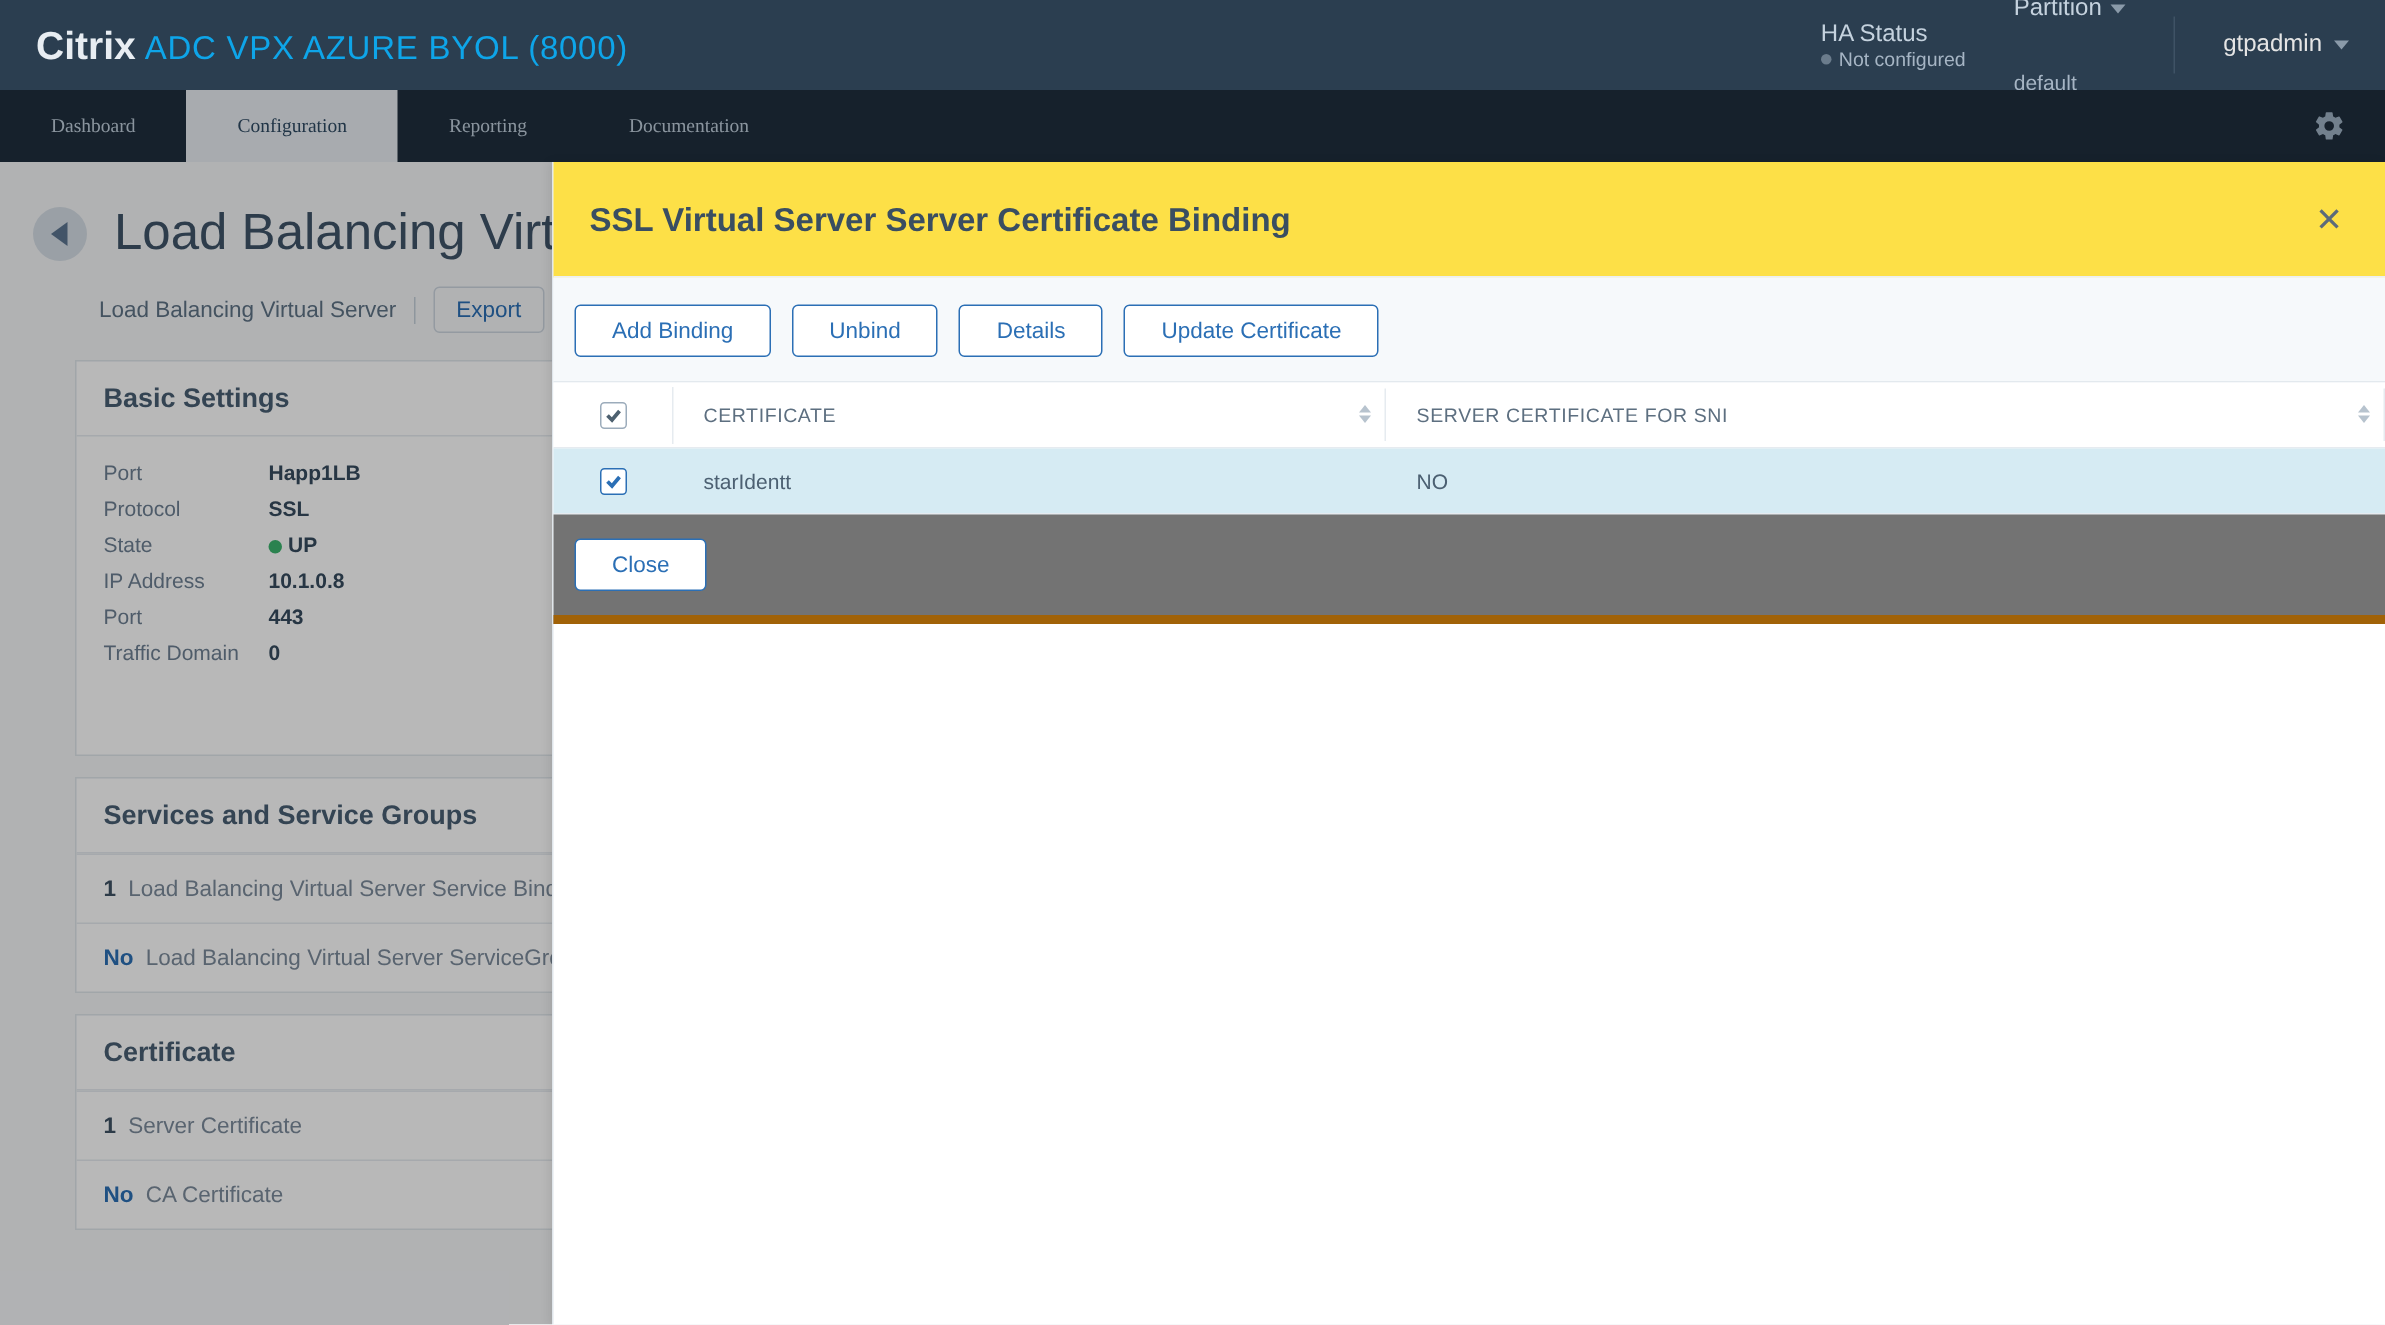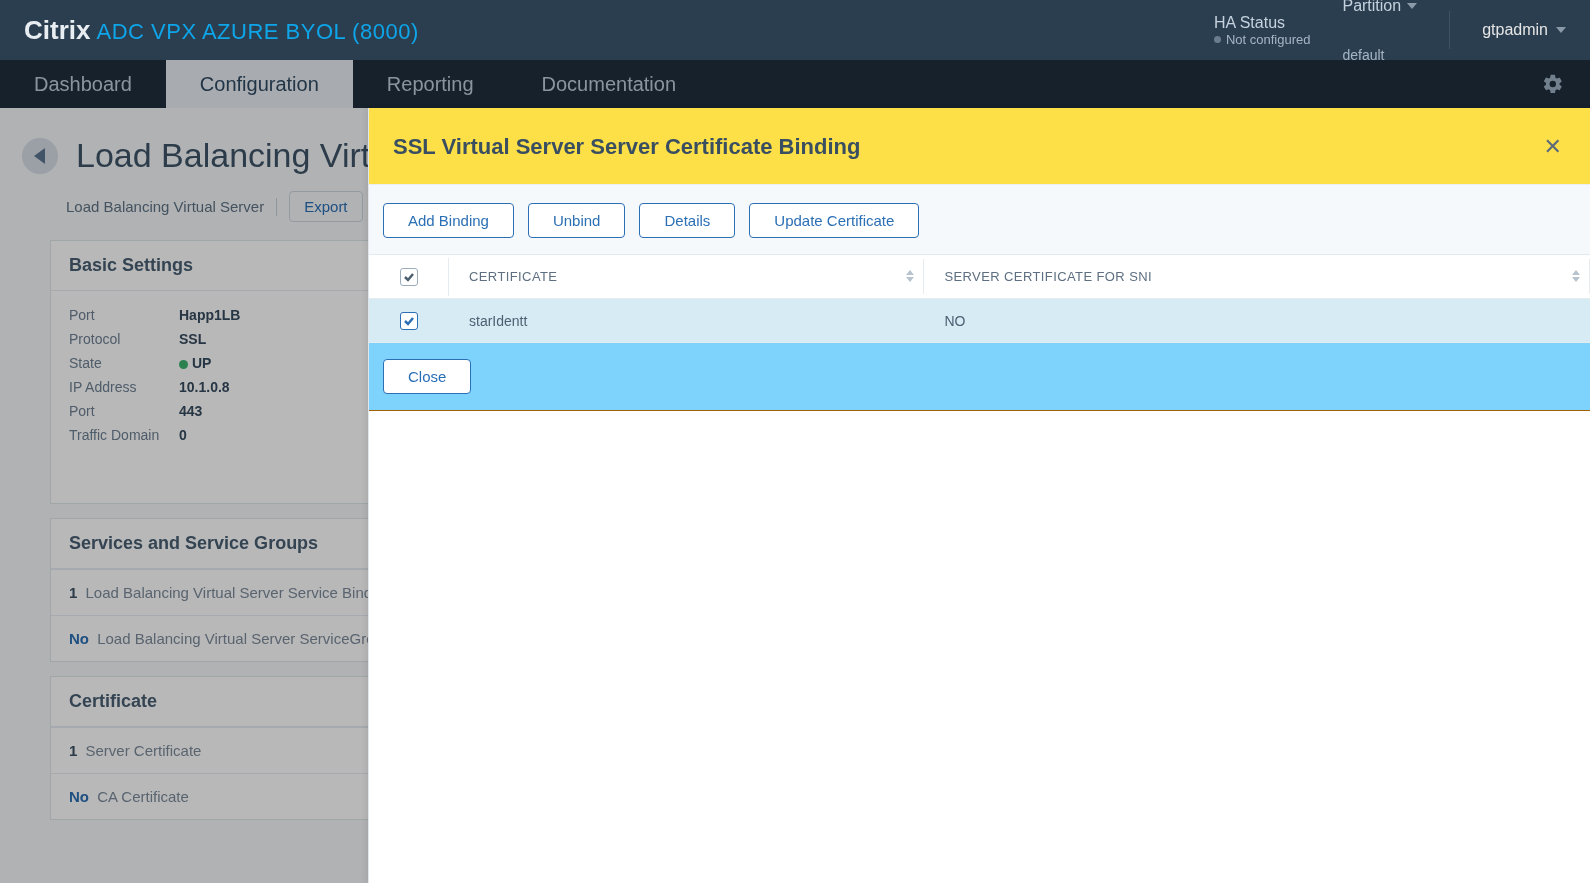--- a/index.html
+++ b/index.html
@@ -111,23 +111,24 @@
       height: 48px;
       display: flex;
       align-items: stretch;
       color: #c4d0db;
       position: relative;
     }
     .nav-item {
       display: flex;
       align-items: center;
       padding: 0 34px;
-      font-size: 20px;
+      font-size: 13px;
       color: #bfcedb;
       cursor: pointer;
+      font-family: Liberation Serif, serif;
     }
     .nav-item.active {
       background: #e9eef3;
       color: #2f4a63;
     }
     .nav-gear {
       margin-left: auto;
       display: flex;
       align-items: center;
       padding: 0 26px;
@@ -354,22 +355,22 @@
     }
     .sort-up, .sort-down {
       width: 0; height: 0;
       border-left: 4px solid transparent;
       border-right: 4px solid transparent;
     }
     .sort-up { border-bottom: 5px solid #b7c3ce; }
     .sort-down { border-top: 5px solid #b7c3ce; }
     .close-row {
       padding: 16px 14px;
-      background: #7dd3fc;
-      border-bottom: 1px solid #a16207;
+      background: #737373;
+      border-bottom: 6px solid #a16207;
     }
     .background-dim {
       position: absolute;
       top: 108px;
       left: 0;
       width: 368px;
       bottom: 0;
       background: rgba(0,0,0,0.28);
       pointer-events: none;
     }

